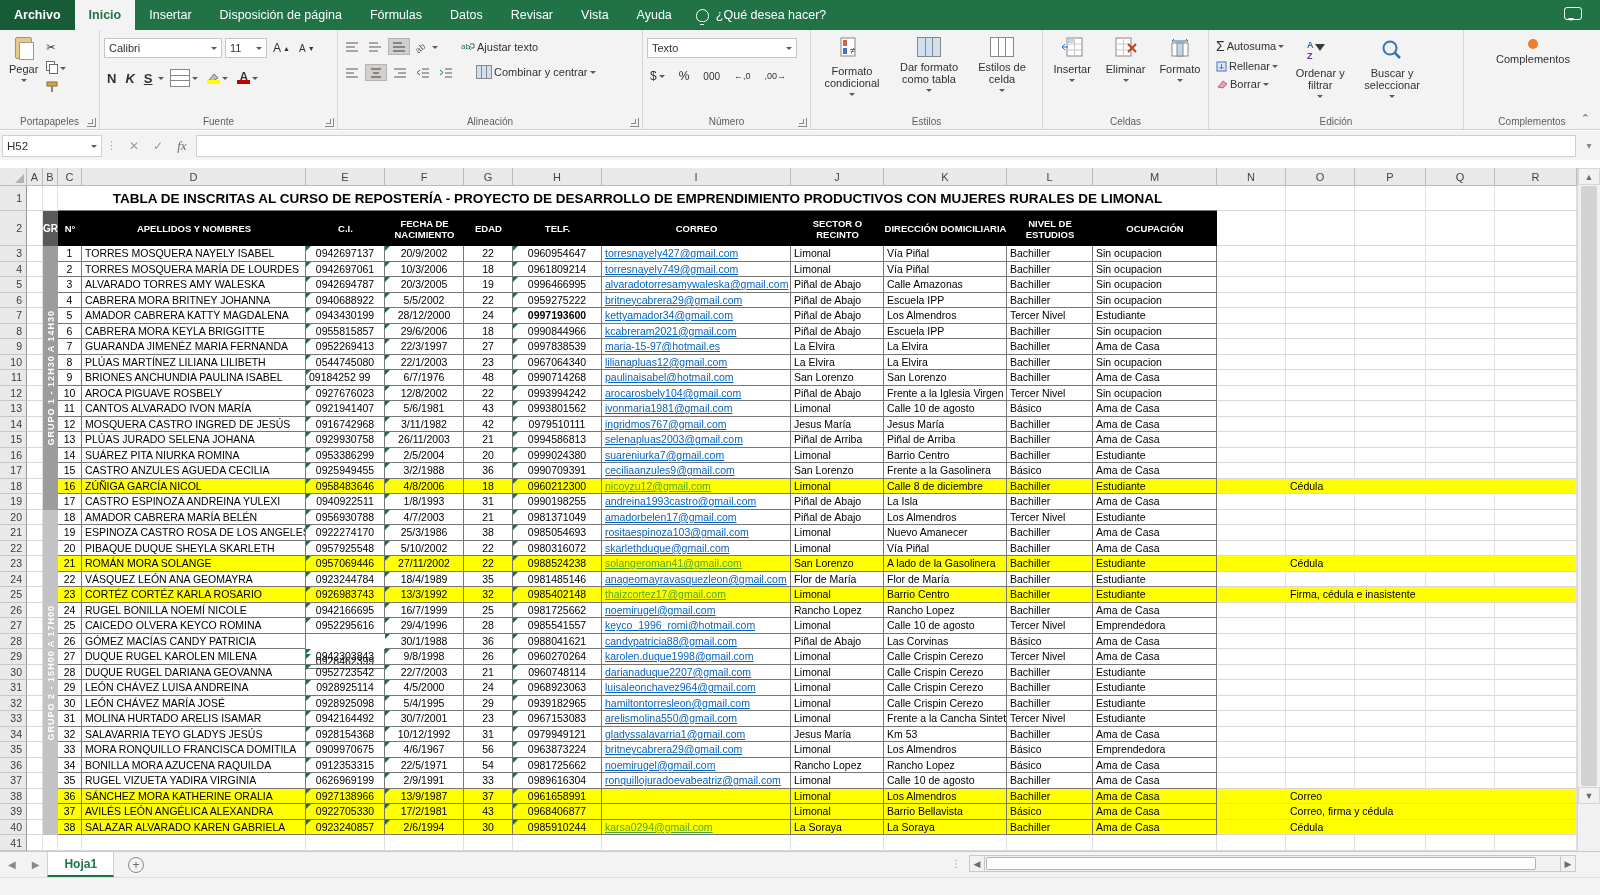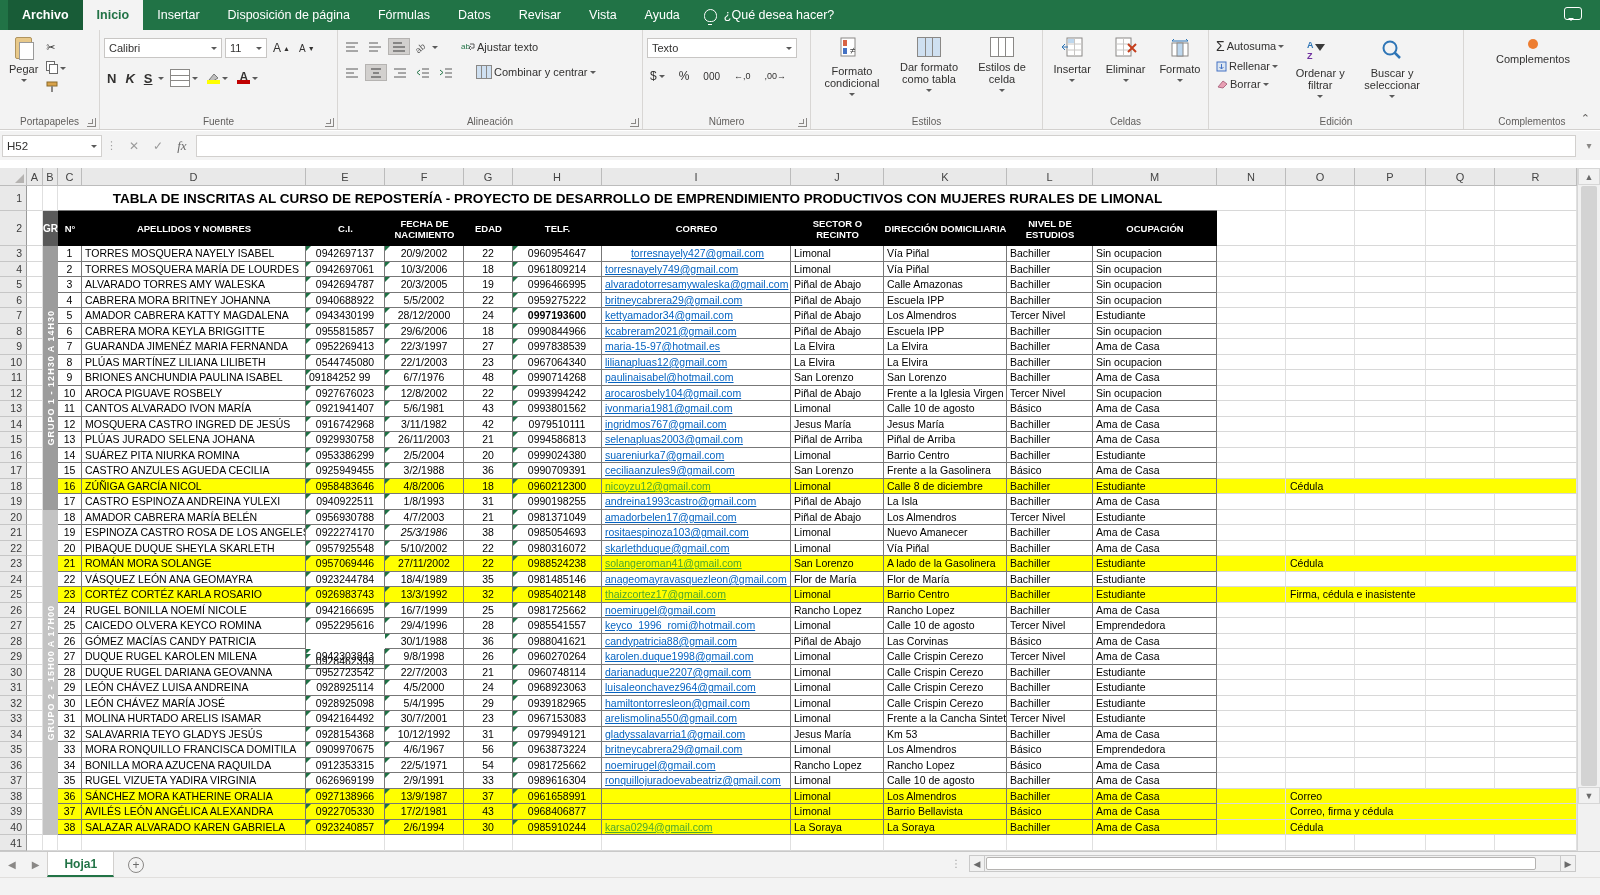--- a/index.html
+++ b/index.html
@@ -92,21 +92,21 @@
   #hscroll .hthumb { width:96%; height:100%; background:#fff; border:1px solid #b5b3b1; border-radius:2px; }
   #statusbar { position:absolute; left:0; top:877px; width:1600px; height:18px; background:#f3f3f3; border-top:1px solid #e1dfdd; }
   .hdots { color:#a0a0a0; font-size:10px; letter-spacing:2px; margin-right:6px; }
 </style>
 </head>
 <body>
 
 <div id="app">
 
   <div id="tabbar">
-    <div id="rtabs" style="display: flex; padding-left: 8px;">
+    <div id="rtabs" style="display: flex;">
         <div class="rtab file">Archivo</div>
         <div class="rtab active">Inicio</div>
         <div class="rtab">Insertar</div>
         <div class="rtab">Disposición de página</div>
         <div class="rtab">Fórmulas</div>
         <div class="rtab">Datos</div>
         <div class="rtab">Revisar</div>
         <div class="rtab">Vista</div>
         <div class="rtab">Ayuda</div>
       </div>
@@ -492,21 +492,21 @@
       <div class="grow" style="height: 15.5px;">
         <div class="cell rnum" style="width: 27px; height: 15.5px;">3</div>
         <div class="cell lite" style="width: 16px; height: 15.5px;"></div>
         <div class="cell lite" style="width: 15px; height: 15.5px;"></div>
         <div class="cell t ac" style="width: 24px; height: 15.5px;">1</div>
         <div class="cell t al" style="width: 224px; height: 15.5px;">TORRES MOSQUERA NAYELY ISABEL</div>
         <div class="cell t ac tri" style="width: 79px; height: 15.5px;">0942697137</div>
         <div class="cell t ac tri" style="width: 79px; height: 15.5px;">20/9/2002</div>
         <div class="cell t ac" style="width: 49px; height: 15.5px;">22</div>
         <div class="cell t ac tri" style="width: 89px; height: 15.5px;">0960954647</div>
-        <div class="cell t al" style="width: 189px; height: 15.5px; justify-content: center;">
+        <div class="cell t al" style="width: 189px; height: 15.5px;">
           <span class="link">torresnayely427@gmail.com</span>
         </div>
         <div class="cell t al" style="width: 93px; height: 15.5px;">Limonal</div>
         <div class="cell t al" style="width: 123px; height: 15.5px;">Vía Piñal</div>
         <div class="cell t al" style="width: 86px; height: 15.5px;">Bachiller</div>
         <div class="cell t al" style="width: 124px; height: 15.5px;">Sin ocupacion</div>
         <div class="cell lite" style="width: 69px; height: 15.5px;"></div>
         <div class="cell lite" style="width: 69px; height: 15.5px;"></div>
         <div class="cell lite" style="width: 71px; height: 15.5px;"></div>
         <div class="cell lite" style="width: 69px; height: 15.5px;"></div>
@@ -900,21 +900,21 @@
         <div class="cell lite" style="width: 69px; height: 15.5px;"></div>
         <div class="cell lite" style="width: 82px; height: 15.5px;"></div>
       </div>
       <div class="grow" style="height: 15.5px;">
         <div class="cell rnum" style="width: 27px; height: 15.5px;">21</div>
         <div class="cell lite" style="width: 16px; height: 15.5px;"></div>
         <div class="cell lite" style="width: 15px; height: 15.5px;"></div>
         <div class="cell t ac" style="width: 24px; height: 15.5px;">19</div>
         <div class="cell t al" style="width: 224px; height: 15.5px;">ESPINOZA CASTRO ROSA DE LOS ANGELES</div>
         <div class="cell t ac tri" style="width: 79px; height: 15.5px;">0922274170</div>
-        <div class="cell t ac tri" style="width: 79px; height: 15.5px; font-style: italic;">25/3/1986</div>
+        <div class="cell t ac tri" style="width: 79px; height: 15.5px;">25/3/1986</div>
         <div class="cell t ac" style="width: 49px; height: 15.5px;">38</div>
         <div class="cell t ac tri" style="width: 89px; height: 15.5px;">0985054693</div>
         <div class="cell t al" style="width: 189px; height: 15.5px;">
           <span class="link">rositaespinoza103@gmail.com</span>
         </div>
         <div class="cell t al" style="width: 93px; height: 15.5px;">Limonal</div>
         <div class="cell t al" style="width: 123px; height: 15.5px;">Nuevo Amanecer</div>
         <div class="cell t al" style="width: 86px; height: 15.5px;">Bachiller</div>
         <div class="cell t al" style="width: 124px; height: 15.5px;">Ama de Casa</div>
         <div class="cell lite" style="width: 69px; height: 15.5px;"></div>

